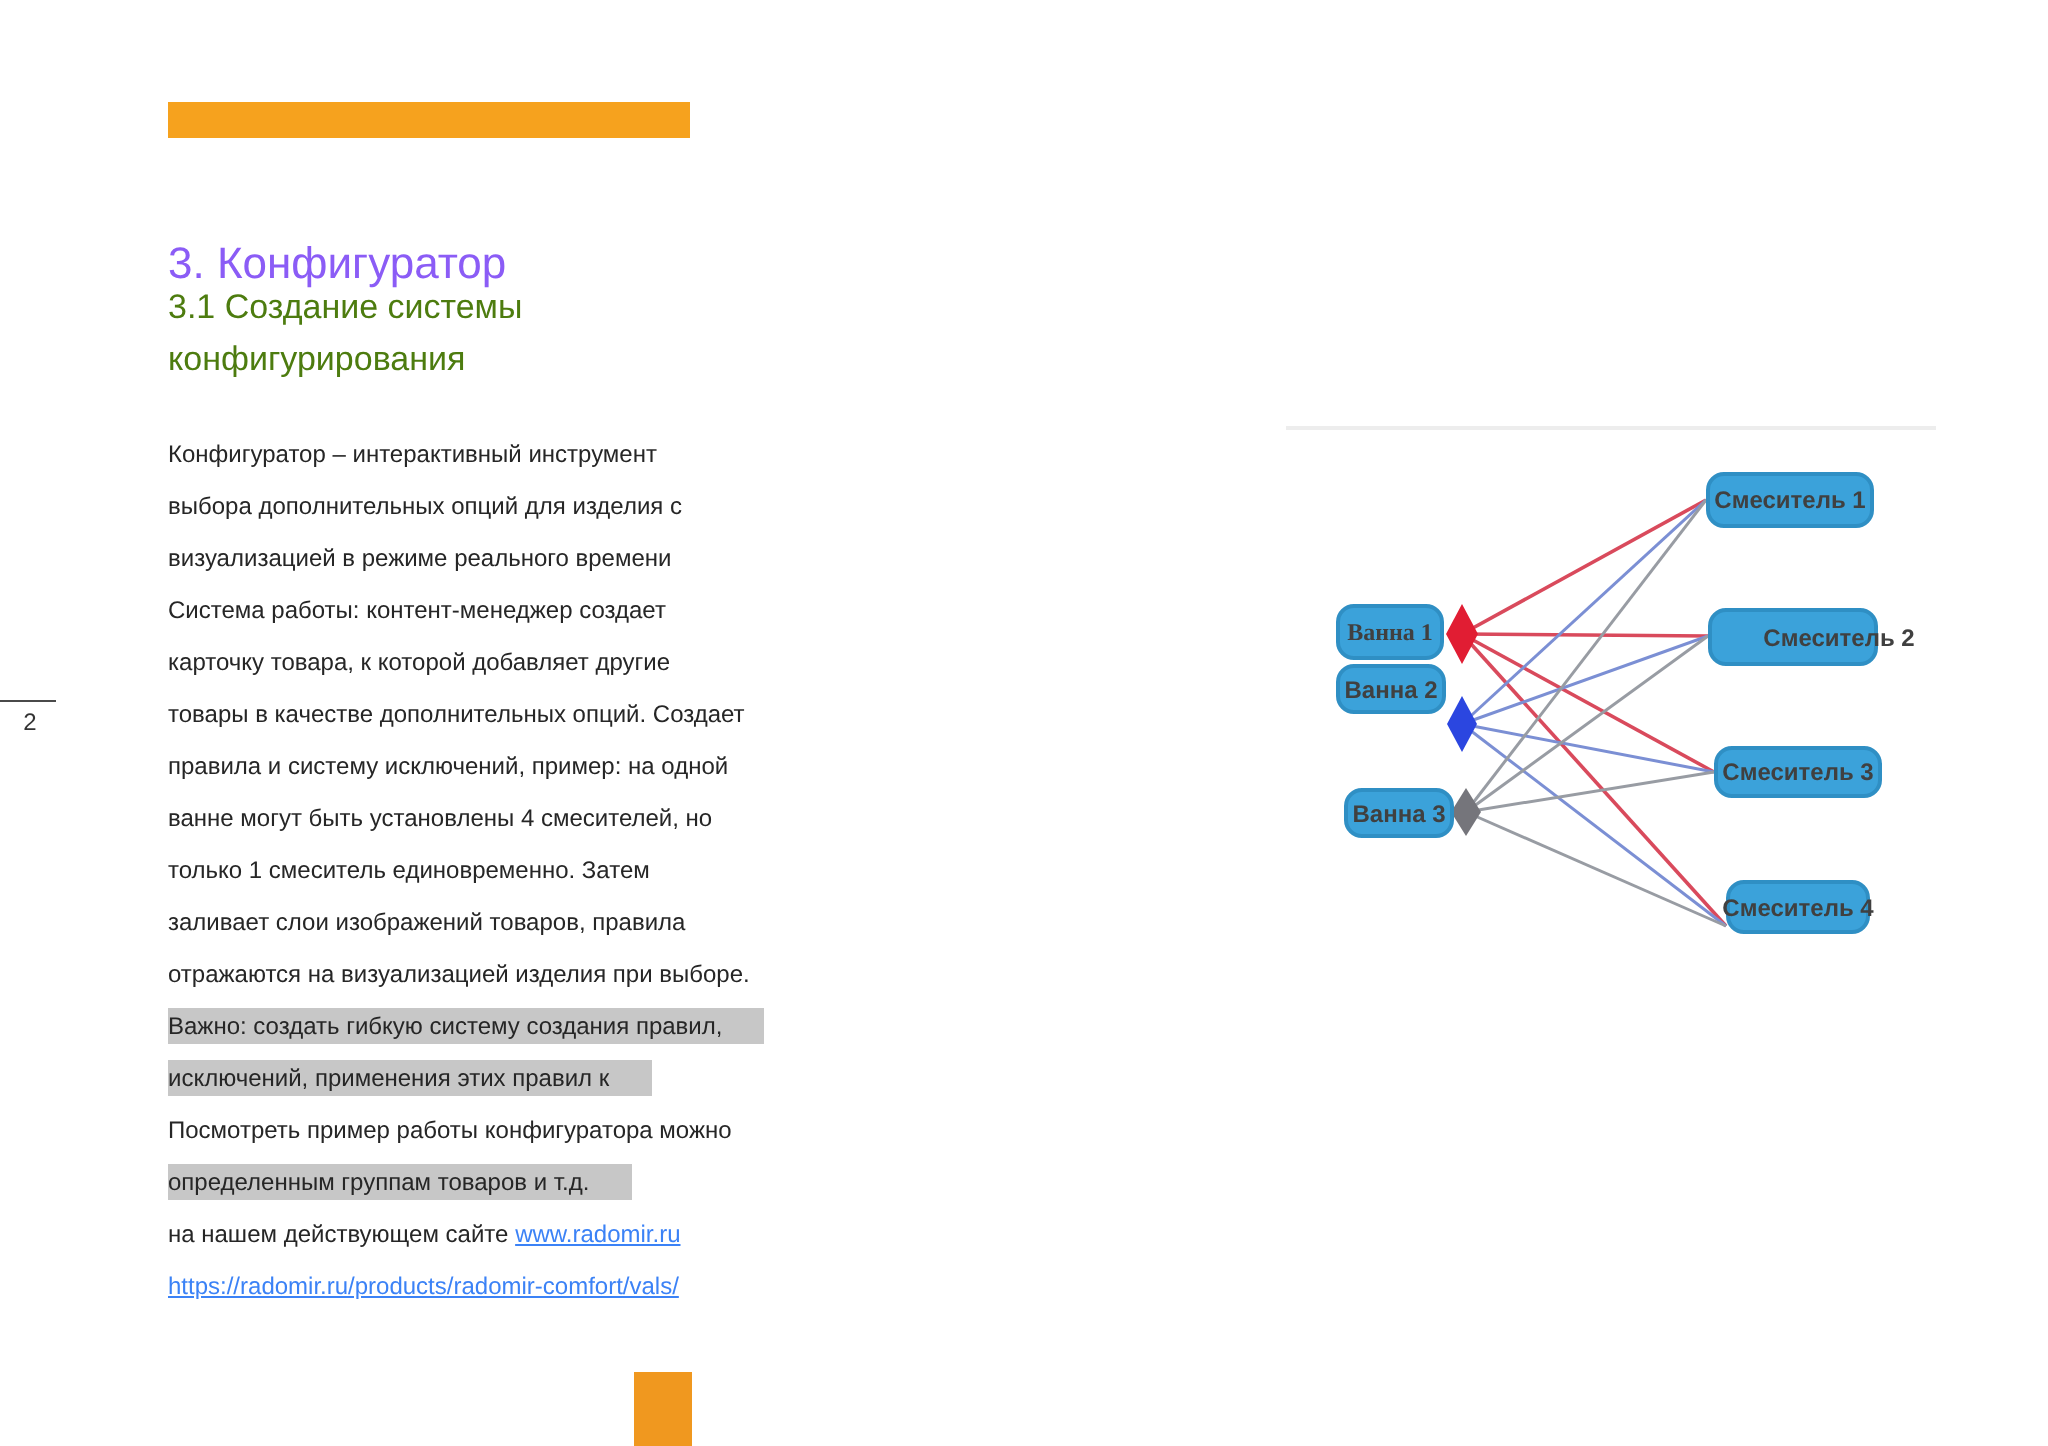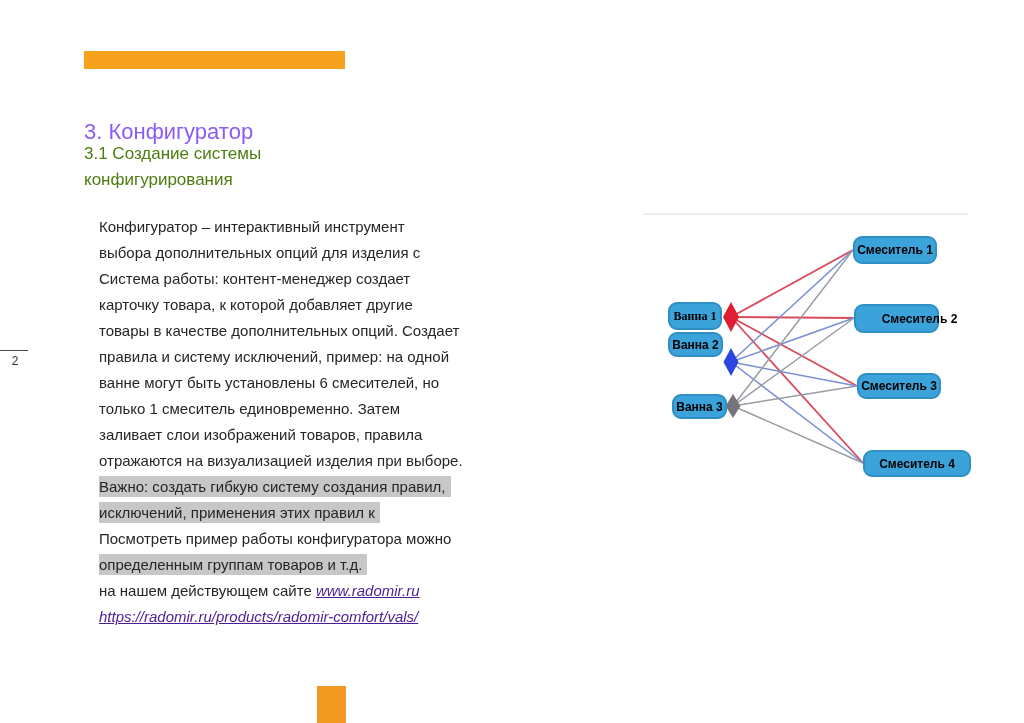--- a/index.html
+++ b/index.html
@@ -50,81 +50,80 @@
     left: 84px; top: 141px;
     width: 250px;
     font-size: 17px;
     line-height: 26px;
     color: #4d7c0f;
   }
   .body-text {
     position: absolute;
     left: 84px; top: 214px;
     width: 520px;
-    font-size: 15px;
+    font-size: 12px;
     line-height: 26px;
     color: #262626;
-    margin-left: 15px;
   }
   .bline { white-space: nowrap; height: 26px; }
-  .hl { background: #C7C7C7; padding: 2px 5px 2px 0; }
+  .hl { background: #C7C7C7; padding: 2px 21px 2px 0; }
   .link {
-    color: #4c1d95;
+    color: #3b82f6;
     text-decoration: underline;
     cursor: pointer;
-    font-style: italic;
   }
   .diagram {
     position: absolute;
     left: 640px; top: 200px;
     width: 384px; height: 300px;
   }
   .diagram svg { position: absolute; left: 0; top: 0; }
   .node {
     position: absolute;
     background: #3BA2DA;
     border: 2px solid #2F8FC4;
     border-radius: 9px;
-    color: #000000;
+    color: #404040;
     font-weight: bold;
     font-size: 12px;
     display: flex;
     align-items: center;
     justify-content: center;
     white-space: nowrap;
   }
   .node.bath1  { left: 28px;  top: 102px; width: 54px; height: 28px; font-family: Liberation Serif, serif; }
   .node.bath2  { left: 28px;  top: 132px; width: 55px; height: 25px; }
   .node.bath3  { left: 32px;  top: 194px; width: 55px; height: 25px; }
   .node.mixer1 { left: 213px; top: 36px;  width: 84px; height: 28px; }
   .node.mixer2 { left: 214px; top: 104px; width: 85px; height: 29px; padding-left: 46px; }
   .node.mixer3 { left: 217px; top: 173px; width: 84px; height: 26px; }
-  .node.mixer4 { left: 223px; top: 250px; width: 108px; height: 27px; }
+  .node.mixer4 { left: 223px; top: 240px; width: 72px; height: 27px; }
 </style>
 </head>
 <body>
 
 <div class="slide">
 
   <div class="accent-bar"></div>
 
   <div class="page-marker-line"></div>
   <div class="page-number">2</div>
 
   <div class="title">3. Конфигуратор</div>
   <div class="subtitle">3.1 Создание системы конфигурирования</div>
 
   <div class="body-text">
     <div class="bline">Конфигуратор – интерактивный инструмент</div>
     <div class="bline">выбора дополнительных опций для изделия с</div>
+    <div class="bline">визуализацией в режиме реального времени</div>
     <div class="bline">Система работы: контент-менеджер создает</div>
     <div class="bline">карточку товара, к которой добавляет другие</div>
     <div class="bline">товары в качестве дополнительных опций. Создает</div>
     <div class="bline">правила и систему исключений, пример: на одной</div>
-    <div class="bline">ванне могут быть установлены 6 смесителей, но</div>
+    <div class="bline">ванне могут быть установлены 4 смесителей, но</div>
     <div class="bline">только 1 смеситель единовременно. Затем</div>
     <div class="bline">заливает слои изображений товаров, правила</div>
     <div class="bline">отражаются на визуализацией изделия при выборе.</div>
     <div class="bline"><span class="hl">Важно: создать гибкую систему создания правил,</span></div>
     <div class="bline"><span class="hl">исключений, применения этих правил к</span></div>
     <div class="bline">Посмотреть пример работы конфигуратора можно</div>
     <div class="bline"><span class="hl">определенным группам товаров и т.д.</span></div>
     <div class="bline"><span>на нашем действующем сайте </span><a class="link">www.radomir.ru</a></div>
     <div class="bline"><a class="link">https://radomir.ru/products/radomir-comfort/vals/</a></div>
   </div>

